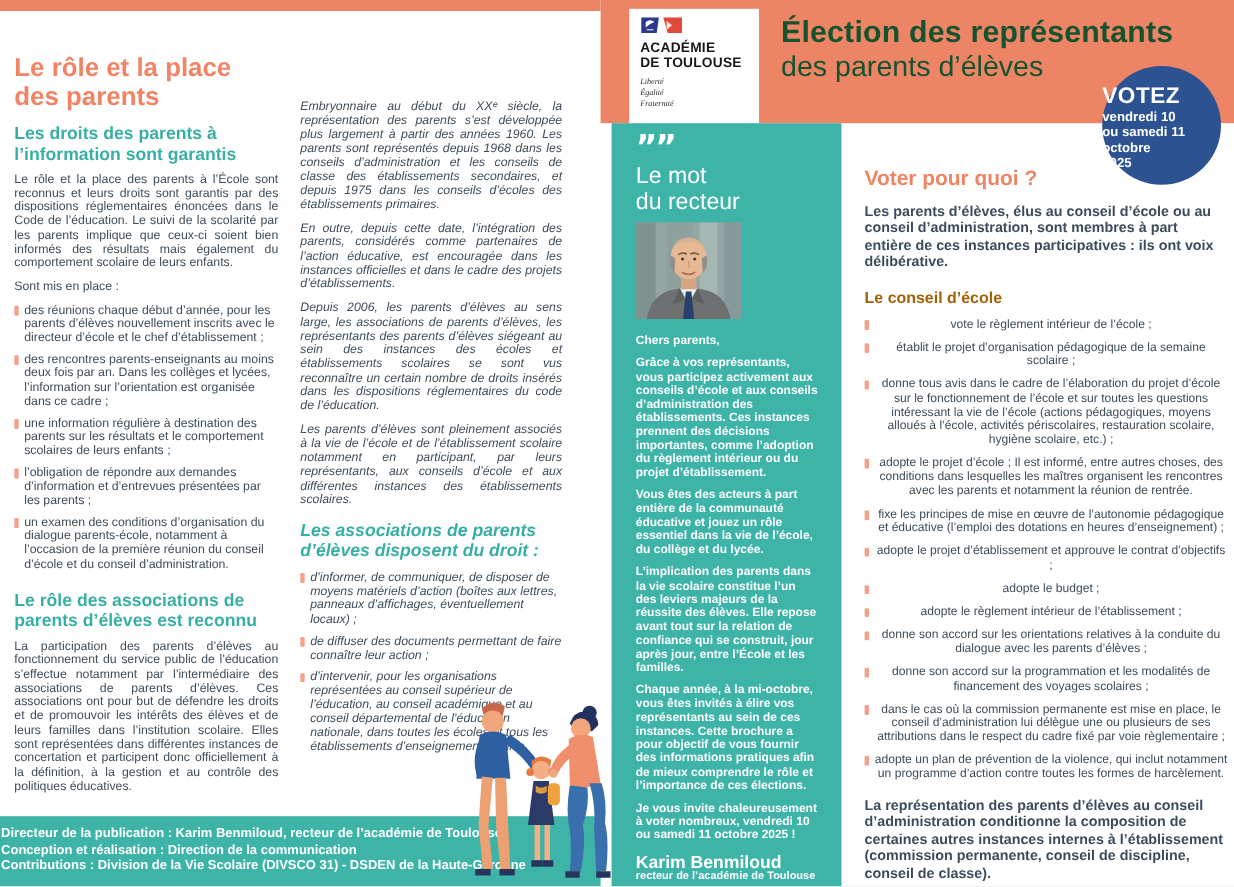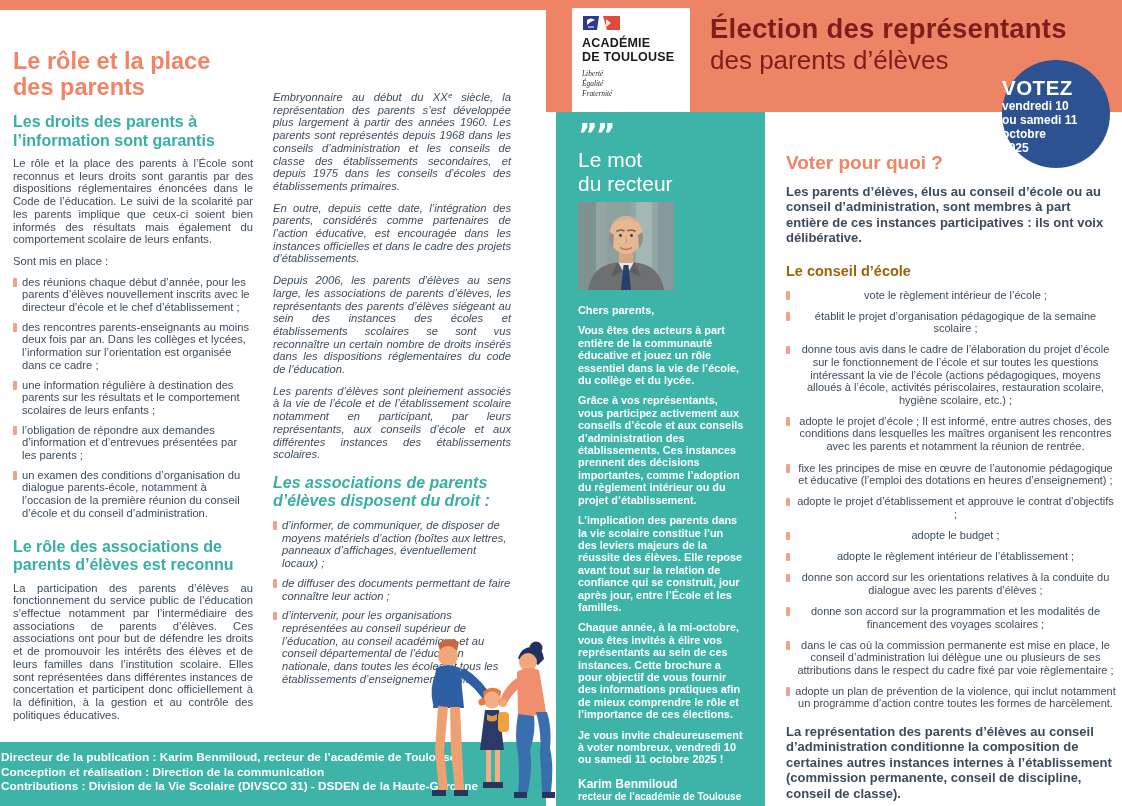--- a/index.html
+++ b/index.html
@@ -8,21 +8,21 @@
     position:relative; width:1122px; height:806px; background:#ffffff;
     overflow:hidden; font-family:"Liberation Sans", sans-serif; color:#3d4c59;
   }
   
   .top-strip { position:absolute; left:0; top:0; width:546px; height:10px; background:#ee8466; }
   .header { position:absolute; left:546px; top:0; width:576px; height:112px; background:#ee8466; }
   .logo-box { position:absolute; left:26px; top:8px; width:118px; height:120px; background:#ffffff; padding:7px 6px 0 10px; }
   .emblem { display:block; }
   .academy-name { margin-top:4px; font-size:12.5px; font-weight:800; color:#15191c; line-height:14px; letter-spacing:.2px; }
   .motto { margin-top:5px; font-family:"Liberation Serif", serif; font-style:italic; font-size:7.4px; color:#2a2a2a; line-height:10px; }
-  .main-title { position:absolute; left:164px; top:13px; color:#7f1d1d; }
+  .main-title { position:absolute; left:164px; top:13px; color:#14532d; }
   .main-title .t1 { font-size:27.5px; font-weight:800; line-height:32px; letter-spacing:.2px; }
   .main-title .t2 { font-size:26px; font-weight:400; line-height:30px; }
   
   .votez { position:absolute; left:1002px; top:60px; width:108px; height:108px; border-radius:50%;
            background:#2c5292; color:#fff; padding-top:17px; z-index:6; }
   .votez .vt { font-size:20.5px; font-weight:800; letter-spacing:.5px; line-height:22px; }
   .votez .vl { font-size:12px; font-weight:700; line-height:14px; }
   
   .col { position:absolute; font-size:11.2px; line-height:12.7px; }
   .col1 { left:13px; top:48px; width:240px; }
@@ -42,21 +42,21 @@
   .family { position:absolute; left:412px; top:610px; z-index:5; }
   
   .teal-col { position:absolute; left:556px; top:112px; width:209px; height:694px; background:#3eb4a9;
               color:#ffffff; padding:12px 20px 0 22px; font-size:10.9px; line-height:12.4px; font-weight:600; }
   .quote { font-size:30px; font-weight:800; line-height:22px; letter-spacing:-2px; font-family:"DejaVu Sans", sans-serif; }
   .rt { font-size:21px; font-weight:500; line-height:24px; margin-top:2px; }
   .portrait { display:block; margin-top:6px; }
   .teal-col p { margin-top:8px; }
   .teal-col p.tg { margin-top:14px; }
   .sig { margin-top:12px; }
-  .sig-name { font-size:12px; font-weight:700; line-height:13px; }
+  .sig-name { font-size:16px; font-weight:700; line-height:13px; }
   .sig-role { font-size:10px; font-weight:700; line-height:12px; }
   
   .right-col { position:absolute; left:786px; top:152px; width:330px; font-size:11px; line-height:12.6px; }
   .orange-h { color:#f08465; font-size:19px; font-weight:700; line-height:21px; }
   .intro, .outro { margin-top:11px; font-size:13px; font-weight:700; line-height:15.4px; color:#3c4b5c; }
   h3.teal-h3 { color:#a16207; font-size:14.5px; font-weight:700; line-height:17px; margin-top:17px; }
   .right-col .bullets { margin-top:9px; }
   .right-col .bullet { margin-bottom:8.5px;text-align:center; }
   .outro { margin-top:14px; }
 </style>
@@ -196,22 +196,22 @@
       <path d="M64.5 30 q1.5 12 -3.5 16 l-1 -13 z" fill="#8f8f8d"></path>
       <path d="M33 23 q15 -11 30 0 q-3 -9 -15 -9 q-12 0 -15 9 z" fill="#c3ad94" opacity=".45"></path>
       <path d="M38.5 29.5 q4 -2.5 8 -.5" stroke="#7a5b43" stroke-width="1.5" fill="none"></path>
       <path d="M49.5 29 q4 -2 8 .5" stroke="#7a5b43" stroke-width="1.5" fill="none"></path>
       <circle cx="42.5" cy="33.5" r="1.4" fill="#4a3a30"></circle>
       <circle cx="53.5" cy="33.5" r="1.4" fill="#4a3a30"></circle>
       <path d="M47.5 35 q2 4 0 6.5" stroke="#c99a76" stroke-width="1.2" fill="none"></path>
       <path d="M42 45.5 q6 4 12 0" stroke="#a96f54" stroke-width="1.5" fill="none"></path>
     </svg>
     <p class="tg">Chers parents,</p>
+    <p>Grâce à vos représentants, vous participez activement aux conseils d’école et aux conseils d’administration des établissements. Ces instances prennent des décisions importantes, comme l’adoption du règlement intérieur ou du projet d’établissement.</p>
     <p>Vous êtes des acteurs à part entière de la communauté éducative et jouez un rôle essentiel dans la vie de l’école, du collège et du lycée.</p>
-    <p>Grâce à vos représentants, vous participez activement aux conseils d’école et aux conseils d’administration des établissements. Ces instances prennent des décisions importantes, comme l’adoption du règlement intérieur ou du projet d’établissement.</p>
     <p>L’implication des parents dans la vie scolaire constitue l’un des leviers majeurs de la réussite des élèves. Elle repose avant tout sur la relation de confiance qui se construit, jour après jour, entre l’École et les familles.</p>
     <p>Chaque année, à la mi-octobre, vous êtes invités à élire vos représentants au sein de ces instances. Cette brochure a pour objectif de vous fournir des informations pratiques afin de mieux comprendre le rôle et l’importance de ces élections.</p>
     <p>Je vous invite chaleureusement à voter nombreux, vendredi 10 ou samedi 11 octobre 2025 !</p>
     <div class="sig">
       <div class="sig-name">Karim Benmiloud</div>
       <div class="sig-role">recteur de l’académie de Toulouse</div>
     </div>
   </div>
 
   <div class="right-col">

